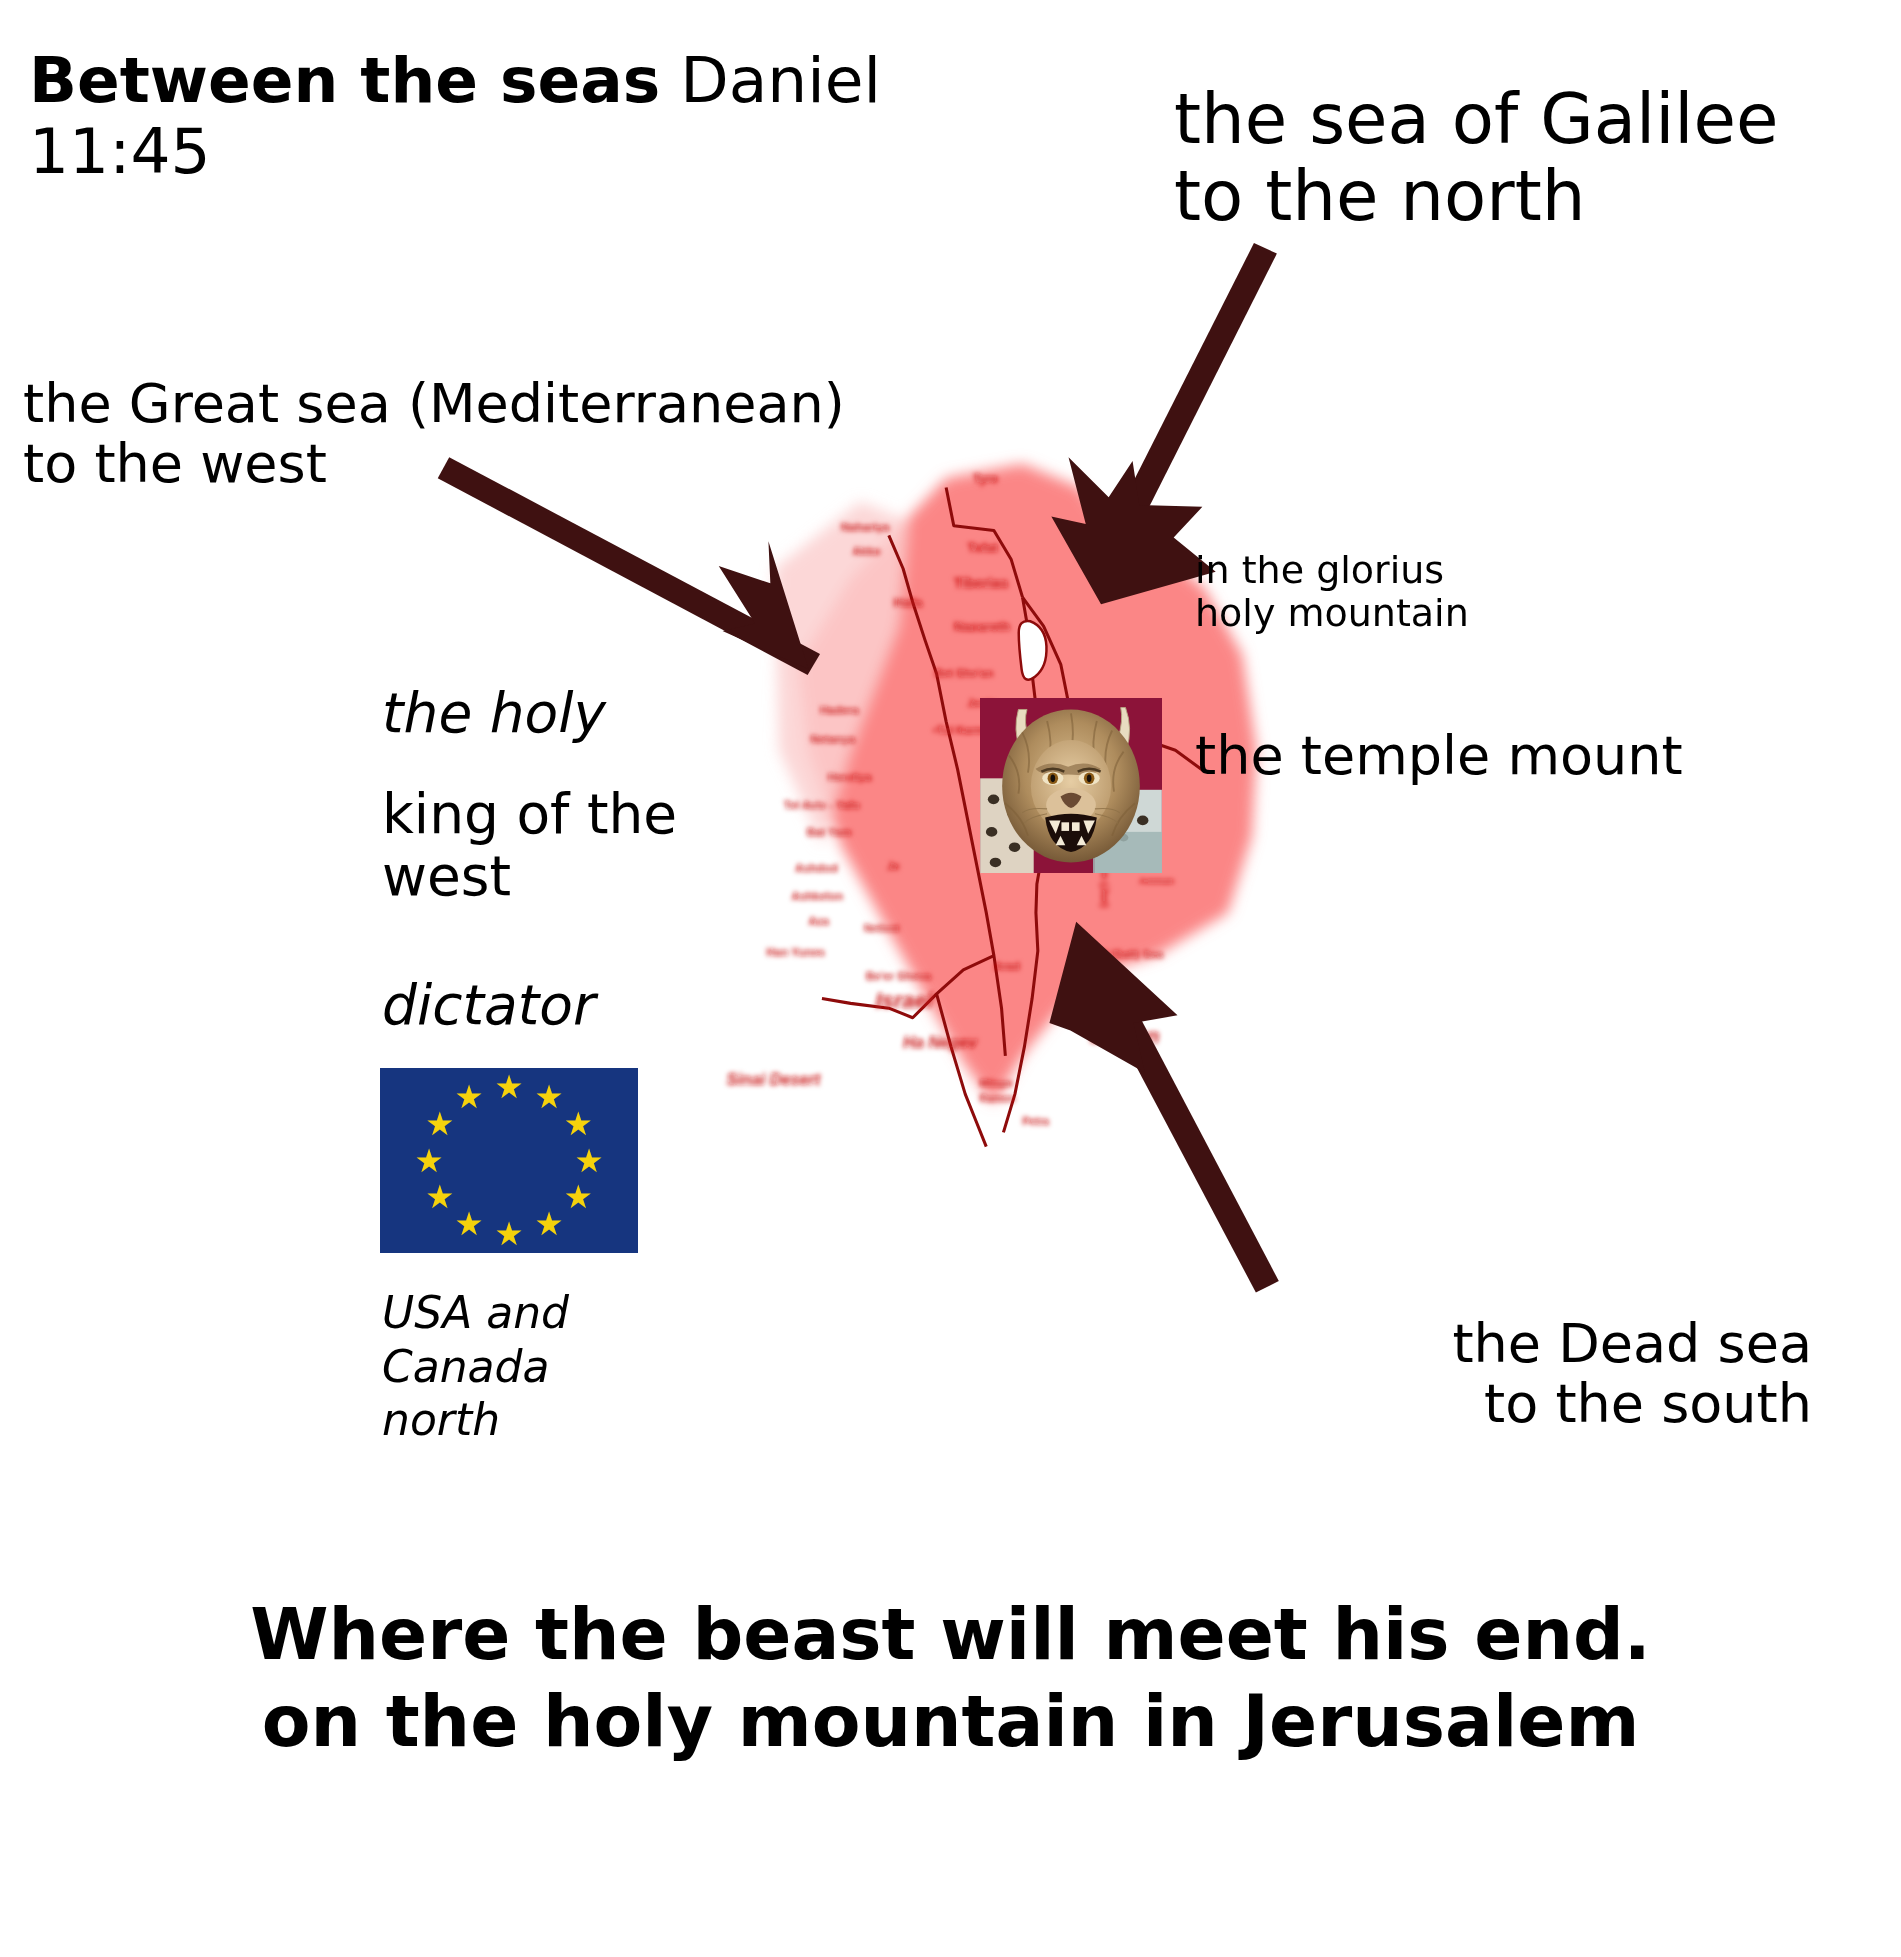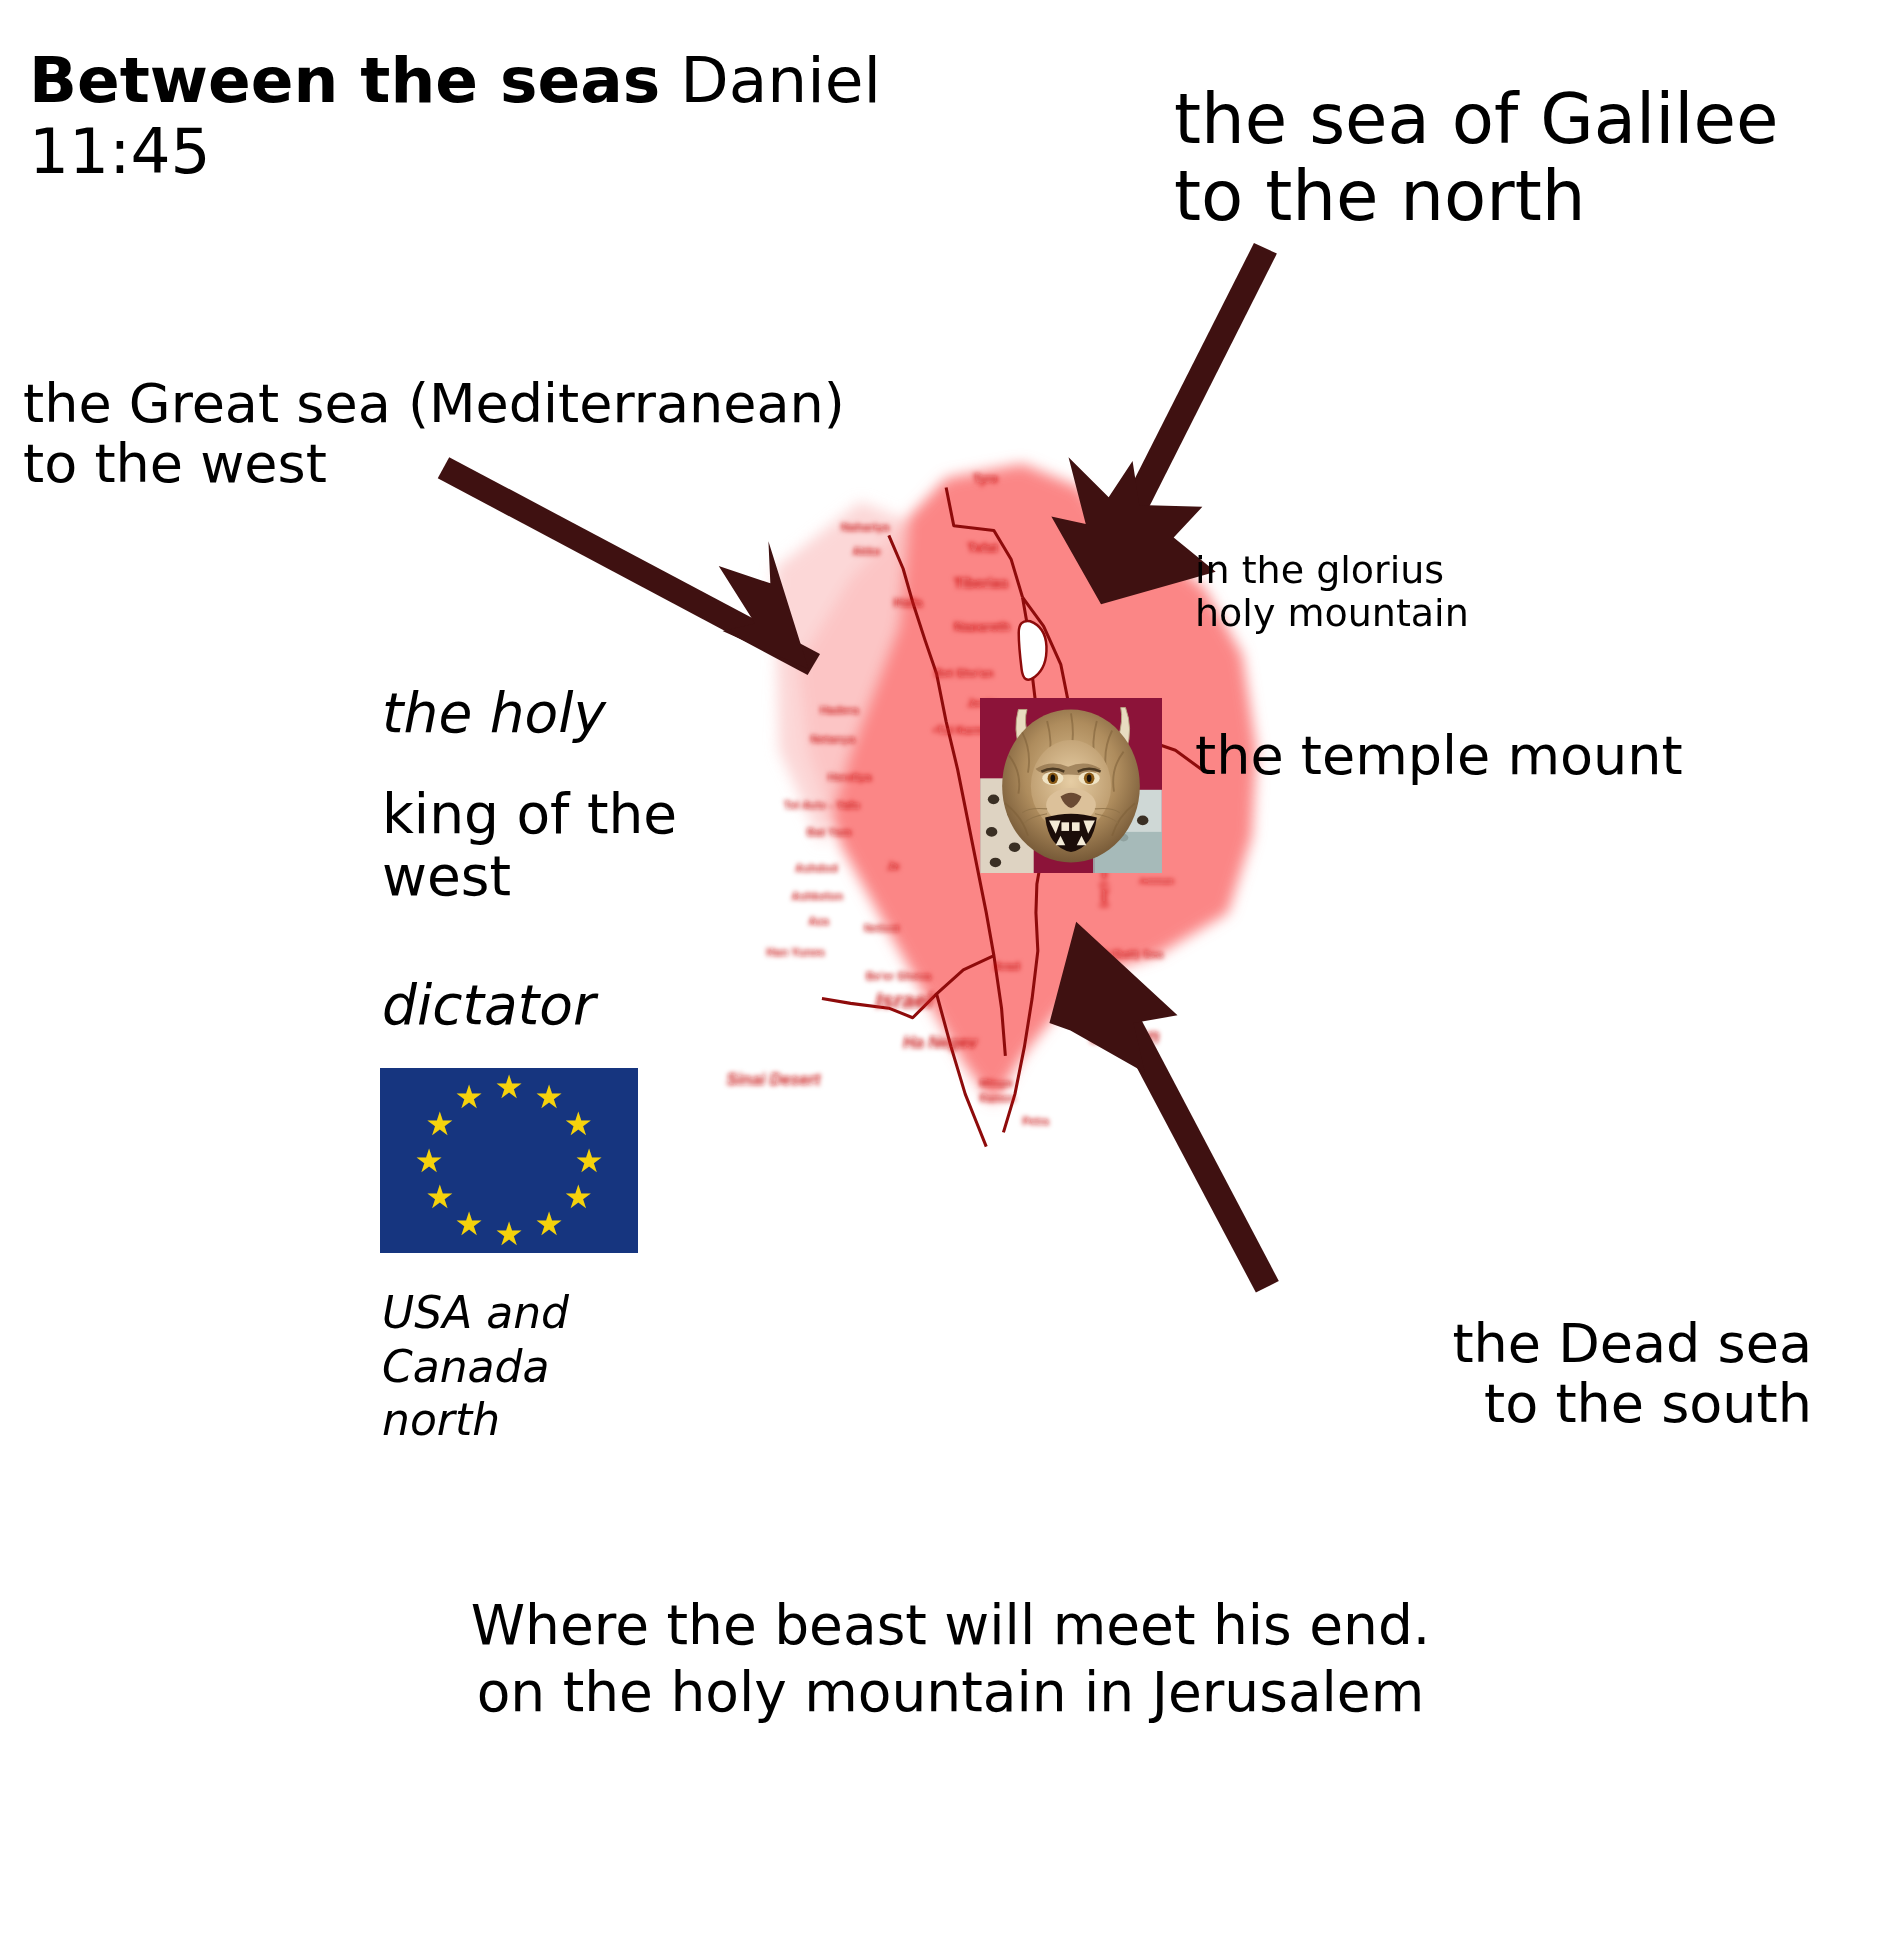--- a/index.html
+++ b/index.html
@@ -24,22 +24,22 @@
   #beast{left:382px;top:683px;width:449px;font-size:55px;font-style:italic;}
   #king{left:382px;top:784px;width:382px;font-size:55px;}
   #dictator{left:382px;top:975px;width:382px;font-size:55px;font-style:italic;}
   #allies{left:382px;top:1286px;width:287px;font-size:44px;font-style:italic;line-height:1.22;}
 
   
   #euflag{left:380px;top:1068px;width:258px;height:185px;background:#16357f;}
   #euflag .starring{position:absolute;inset:0;}
 
   
-  #caption{left:0;top:1592px;width:1901px;text-align:center;font-size:55px;
-           font-weight:normal;line-height:1.22;}
+  #caption{left:0;top:1592px;width:1901px;text-align:center;font-size:71px;
+           font-weight:bold;line-height:1.22;}
 
   
   #map{left:707px;top:435px;width:612px;height:726px;}
   #map svg{display:block;width:100%;height:100%;}
 
   
   #lion{left:980px;top:698px;width:182px;height:175px;overflow:hidden;
         background:#8c1339;}
   #lion svg{display:block;width:100%;height:100%;}
 

